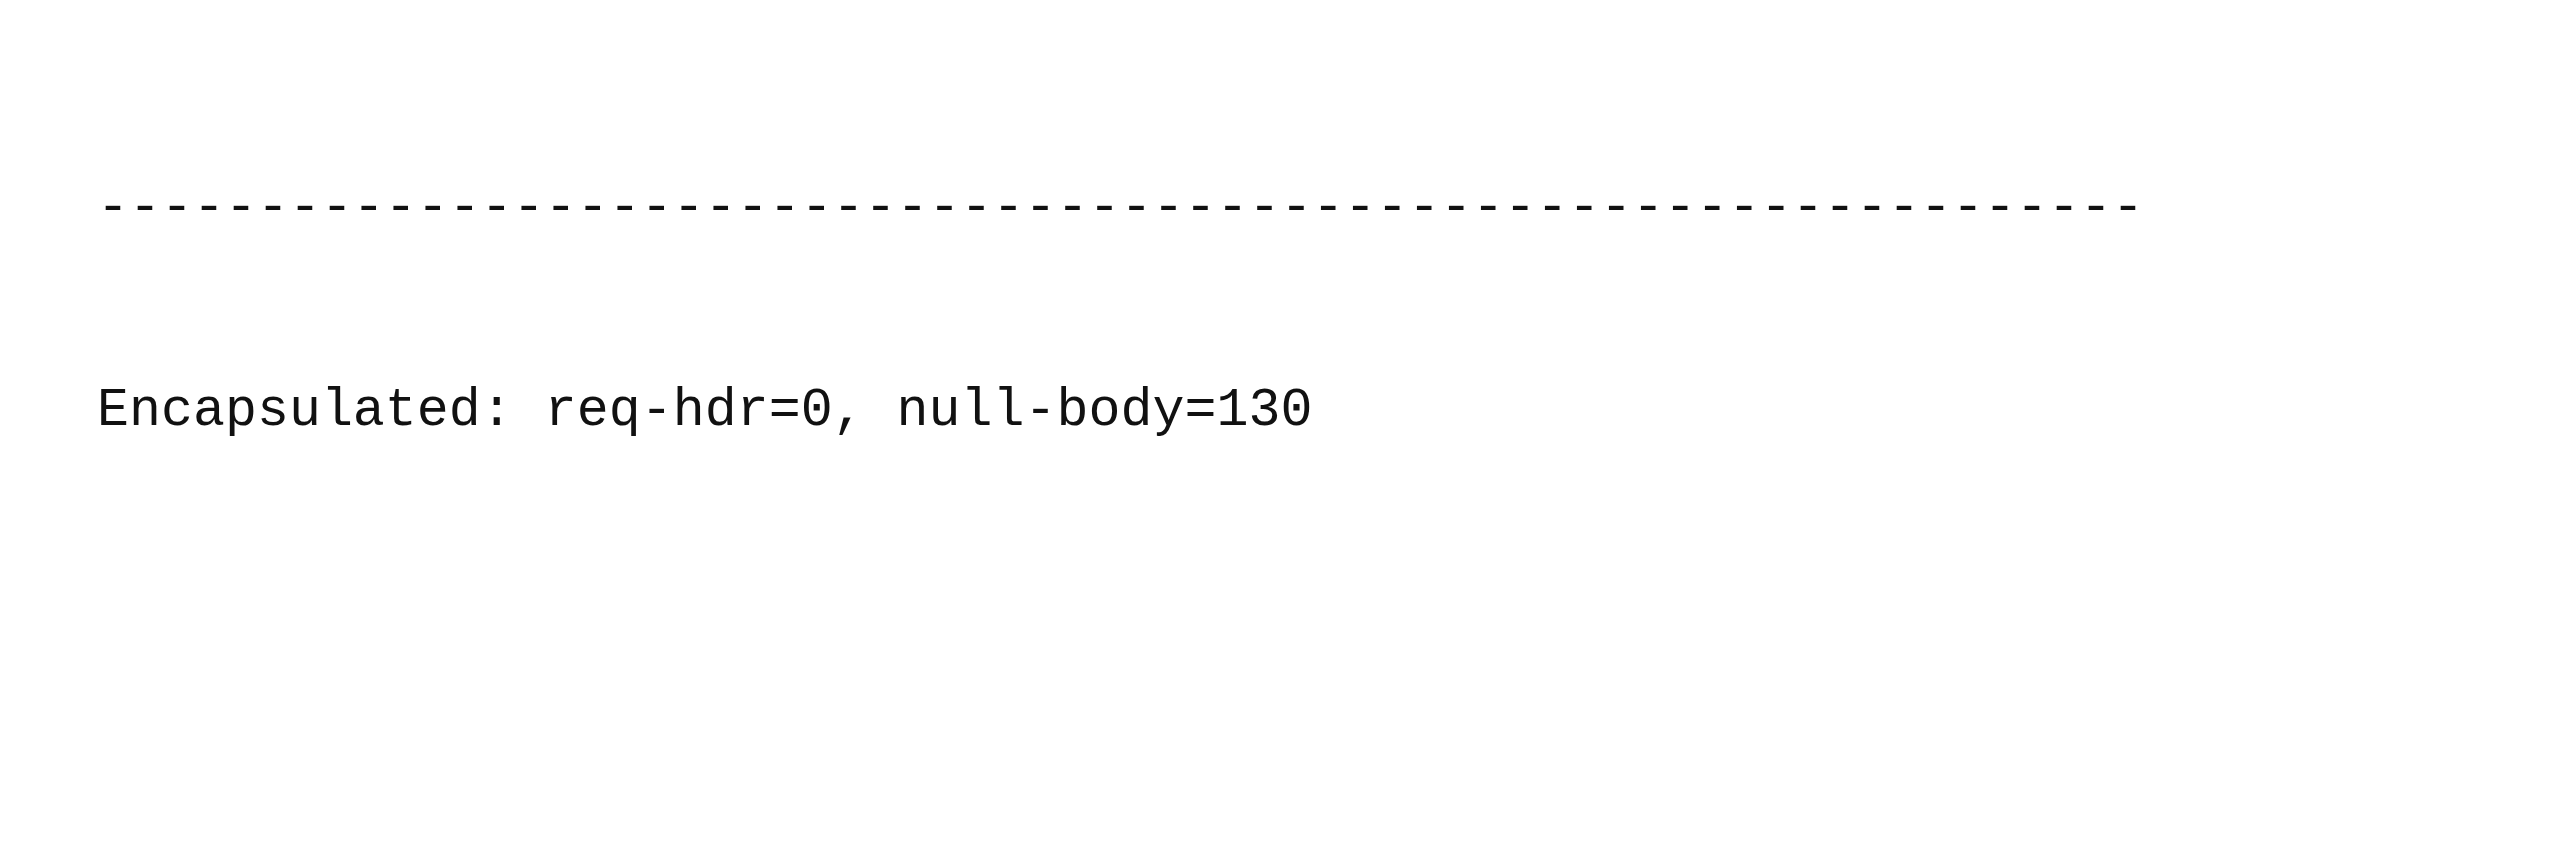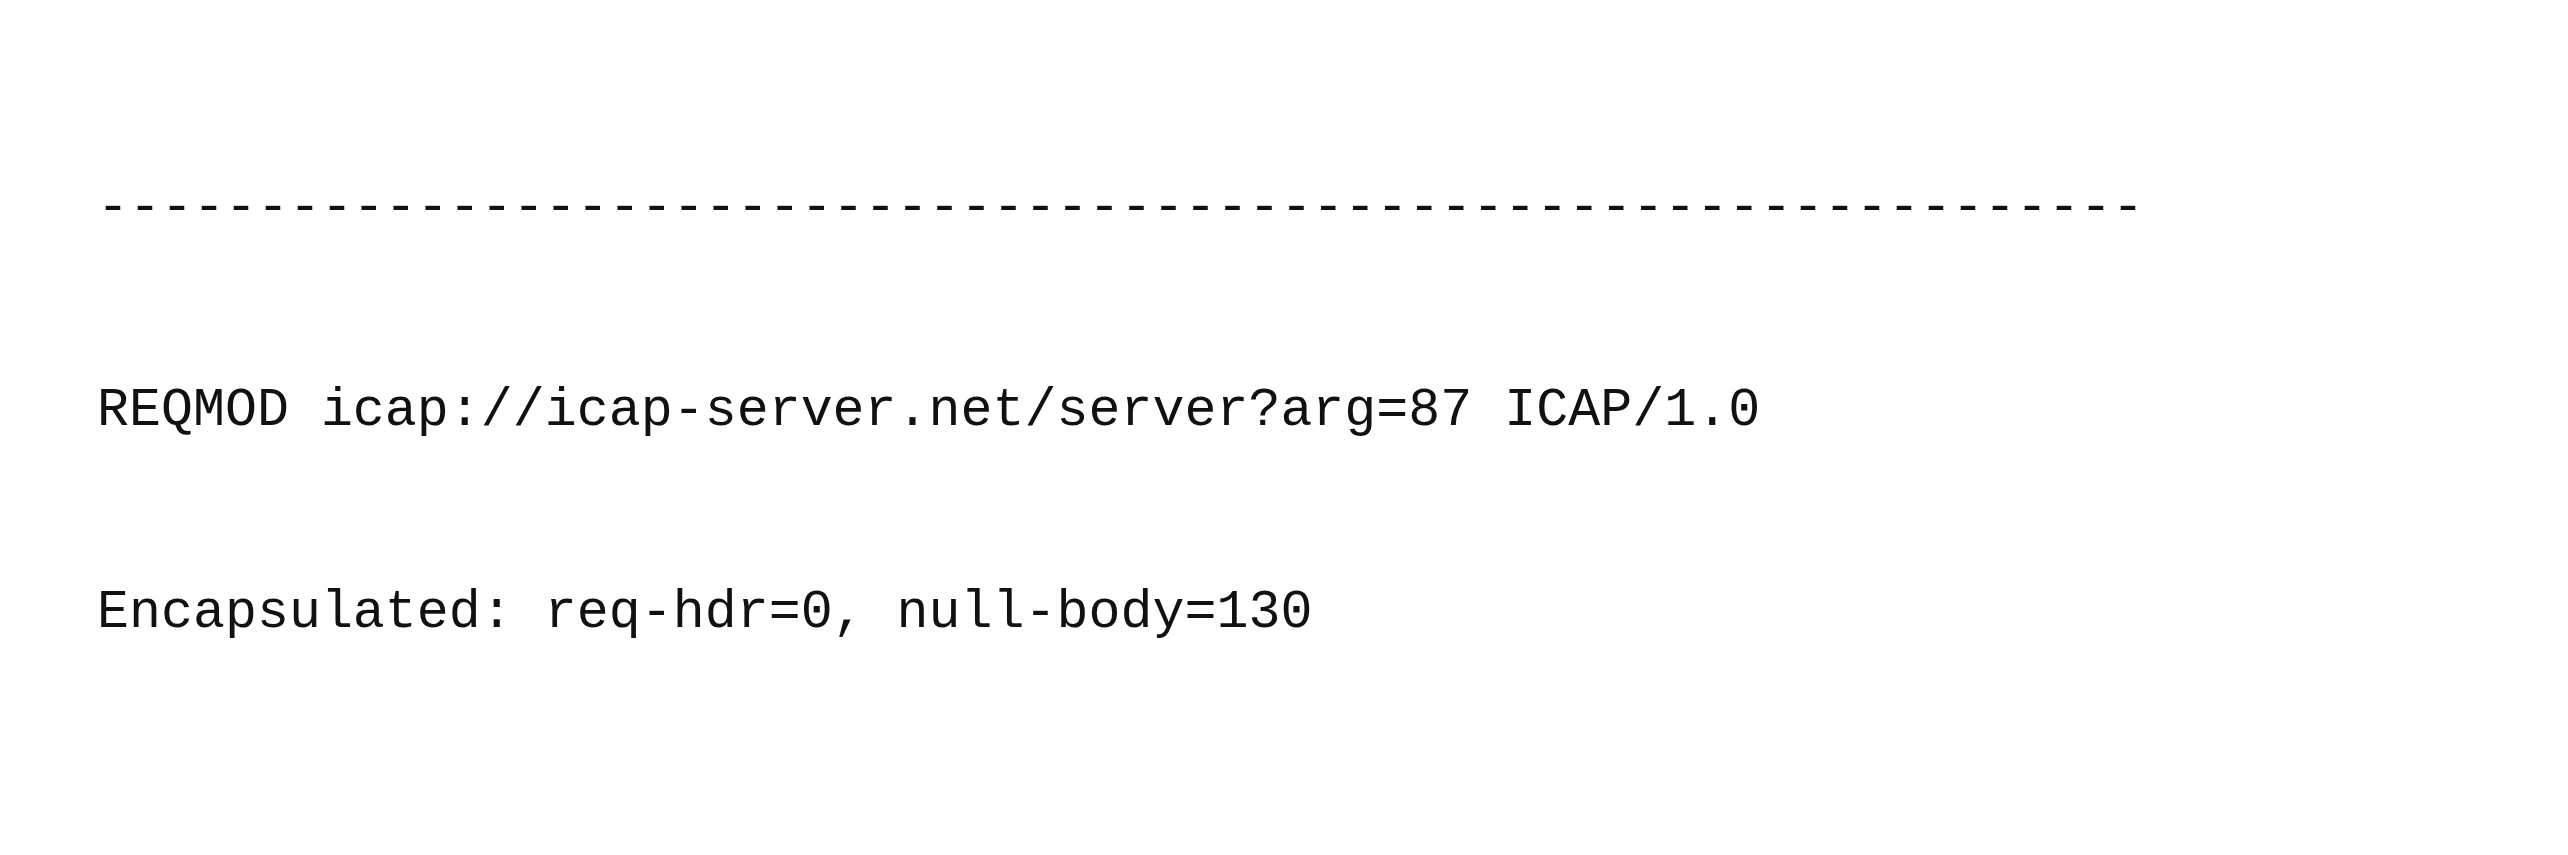--- a/index.html
+++ b/index.html
@@ -30,21 +30,20 @@
     }
     .separator {
       letter-spacing: 0;
     }
   </style>
 </head>
 <body>
 
 <div class="code-block">
   <span class="code-line separator">----------------------------------------------------------------</span>
-  <span class="code-line">REQMOD icap://icap-server.net/server?arg=87 ICAP/1.0</span>
   <span class="code-line">Encapsulated: req-hdr=0, null-body=130</span>
   
   
   
   
   
   
   
 </div>
 

